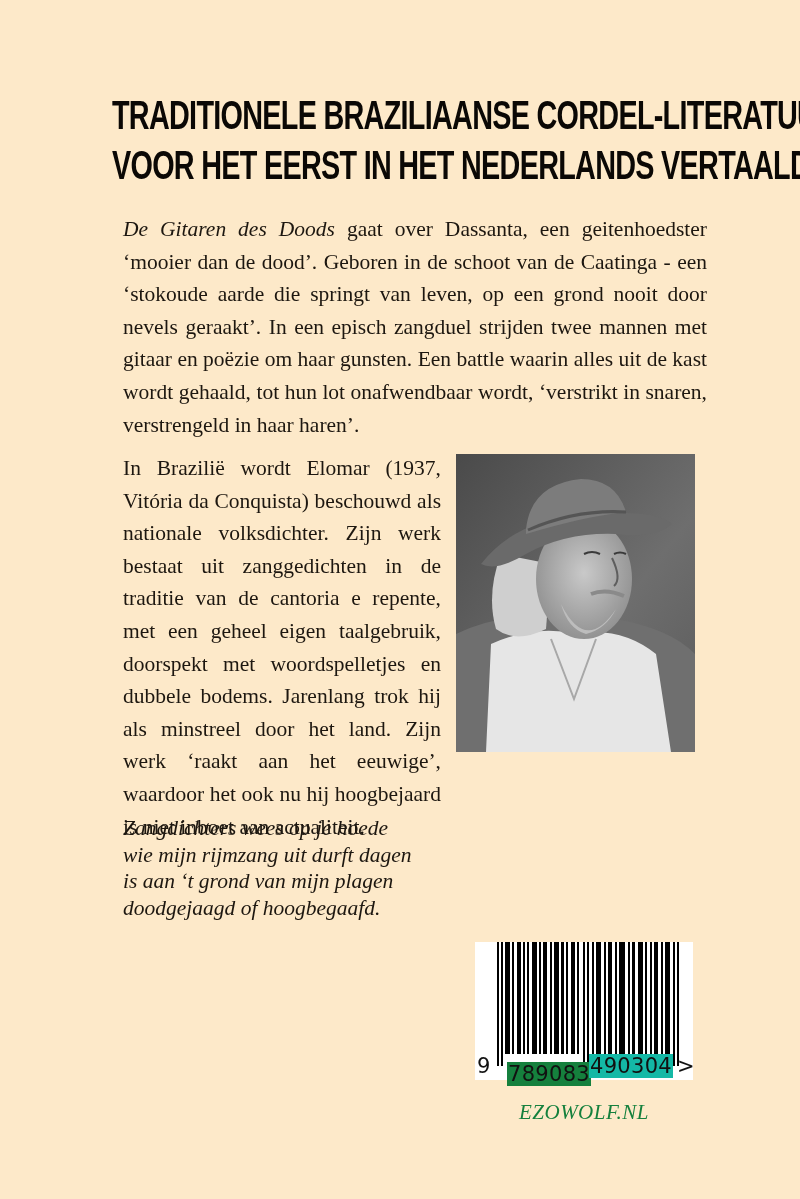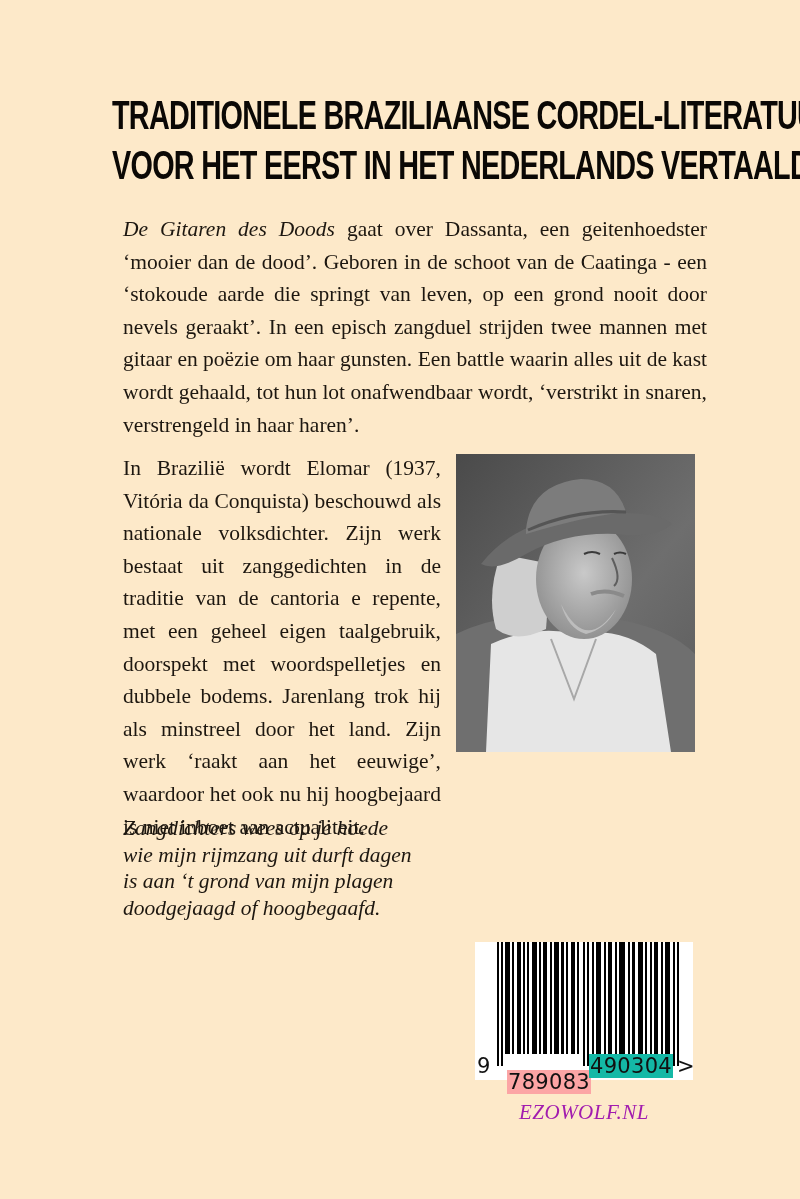--- a/index.html
+++ b/index.html
@@ -57,28 +57,28 @@
     .barcode .bars {
       position: absolute; left: 22px; top: 0; width: 190px; height: 124px;
       display: flex; align-items: flex-start;
     }
     .barcode .digits {
       position: absolute; left: 0; top: 112px; width: 218px; height: 24px;
       font-family: "DejaVu Sans", sans-serif; font-size: 21px; line-height: 24px;
       color: #111;
     }
     .barcode .d-lead { position: absolute; left: 2px; top: 0; background: #fff; }
-    .barcode .d-grp1 { position: absolute; left: 32px; top: 16px; background: #fca5a5; padding: 0 1px; letter-spacing: 0.3px; }
+    .barcode .d-grp1 { position: absolute; left: 32px; top: 8px; background: #15803d; padding: 0 1px; letter-spacing: 0.3px; }
     .barcode .d-grp2 { position: absolute; left: 114px; top: 0; background: #14b8a6; padding: 0 1px; letter-spacing: 0.3px; }
     .barcode .d-arrow { position: absolute; left: 202px; top: 0; }
     .publisher {
       position: absolute; left: 475px; top: 1100px; width: 218px;
       text-align: center;
       font-style: italic; font-size: 21px; letter-spacing: 0.5px;
-      color: #a21caf;
+      color: #15803d;
     }
   </style>
 </head>
 <body>
 
 <div class="headline">
   <span class="line">TRADITIONELE BRAZILIAANSE CORDEL-LITERATUUR</span>
   <span class="line">VOOR HET EERST IN HET NEDERLANDS VERTAALD</span>
 </div>
 

